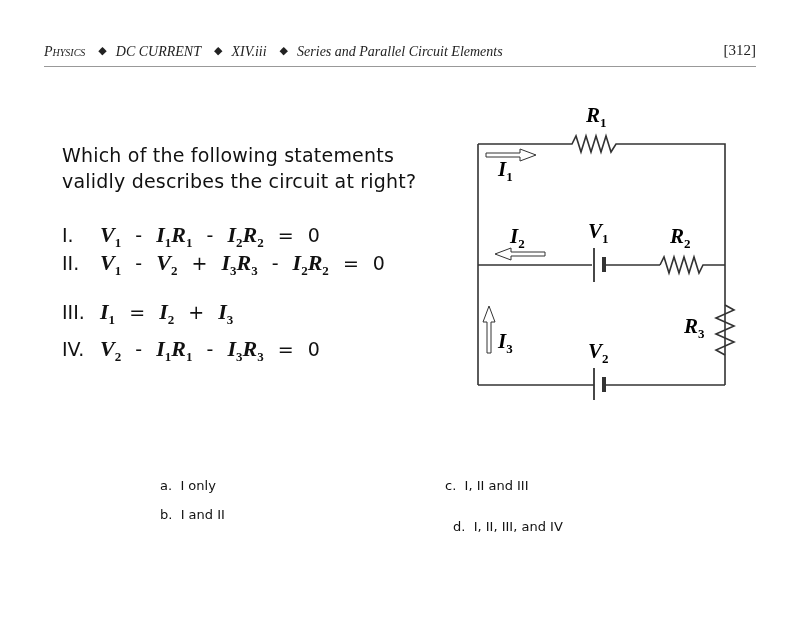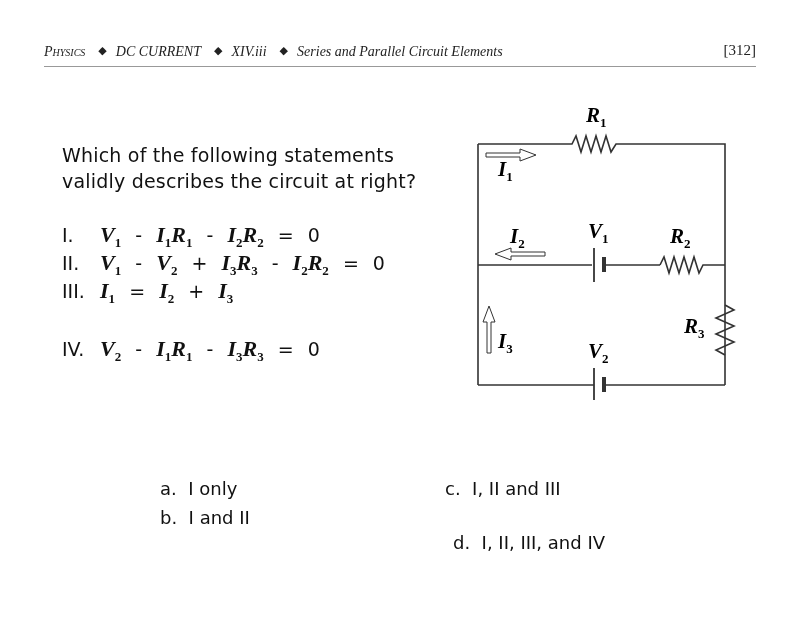--- a/index.html
+++ b/index.html
@@ -9,21 +9,21 @@
   .header .sc{font-variant:small-caps;}
   .header .dot{font-style:normal;font-size:11px;margin:0 9px 0 13px;position:relative;top:-2px;}
   .header .page{position:absolute;right:0;top:-2px;font-style:normal;font-size:15px;}
   .rule{position:absolute;left:44px;top:66px;width:712px;height:1px;background:#999;}
   .question{position:absolute;left:62px;top:94px;width:360px;font-family:"DejaVu Sans",sans-serif;font-size:19px;line-height:26px;letter-spacing:0.2px;margin-top:48px;}
   .stmt{position:absolute;left:62px;font-family:"DejaVu Sans",sans-serif;font-size:19px;white-space:nowrap;}
   .stmt .num{display:inline-block;}
   .stmt .m{font-family:"Liberation Serif",serif;font-style:italic;font-weight:bold;font-size:22px;}
   .stmt sub{font-family:"Liberation Serif",serif;font-weight:bold;font-style:normal;font-size:13px;vertical-align:-5px;}
   .stmt .op{margin:0 8px;}
-  .choice{position:absolute;font-family:"DejaVu Sans",sans-serif;font-size:18px;white-space:nowrap;}
+  .choice{position:absolute;font-family:"DejaVu Sans",sans-serif;font-size:13px;white-space:nowrap;}
   .circuit{position:absolute;left:470px;top:100px;width:280px;height:300px;}
   .lbl{font-family:"Liberation Serif",serif;font-style:italic;font-weight:bold;font-size:21px;}
   .lsub{font-family:"Liberation Serif",serif;font-weight:bold;font-size:13px;}
 </style>
 </head>
 <body>
 
 <div class="header">
   <div class="left">
     <span class="sc">Physics</span><span class="dot">◆</span><span>DC CURRENT</span><span class="dot">◆</span><span>XIV.iii</span><span class="dot">◆</span><span>Series and Parallel Circuit Elements</span>
@@ -51,21 +51,21 @@
   <span class="op">-</span>
   <span class="m">V</span><sub>2</sub>
   <span class="op">+</span>
   <span class="m">I</span><sub>3</sub><span class="m">R</span><sub>3</sub>
   <span class="op">-</span>
   <span class="m">I</span><sub>2</sub><span class="m">R</span><sub>2</sub>
   <span class="op">=</span>
   <span>0</span>
 </div>
 
-<div class="stmt" style="top:278px">
+<div class="stmt" style="top:299px">
   <span class="num" style="width:32px">III.</span>
   <span class="m">I</span><sub>1</sub>
   <span class="op">=</span>
   <span class="m">I</span><sub>2</sub>
   <span class="op">+</span>
   <span class="m">I</span><sub>3</sub>
 </div>
 
 <div class="stmt" style="top:336px">
   <span class="num" style="width:32px">IV.</span>
@@ -125,16 +125,16 @@
   <span>I only</span>
 </div>
 <div class="choice" style="left:160px;top:507px">
   <span>b.</span>&nbsp;
   <span>I and II</span>
 </div>
 <div class="choice" style="left:445px;top:478px">
   <span>c.</span>&nbsp;
   <span>I, II and III</span>
 </div>
-<div class="choice" style="left:453px;top:532px">
+<div class="choice" style="left:453px;top:519px">
   <span>d.</span>&nbsp;
   <span>I, II, III, and IV</span>
 </div>
 
 </body></html>

